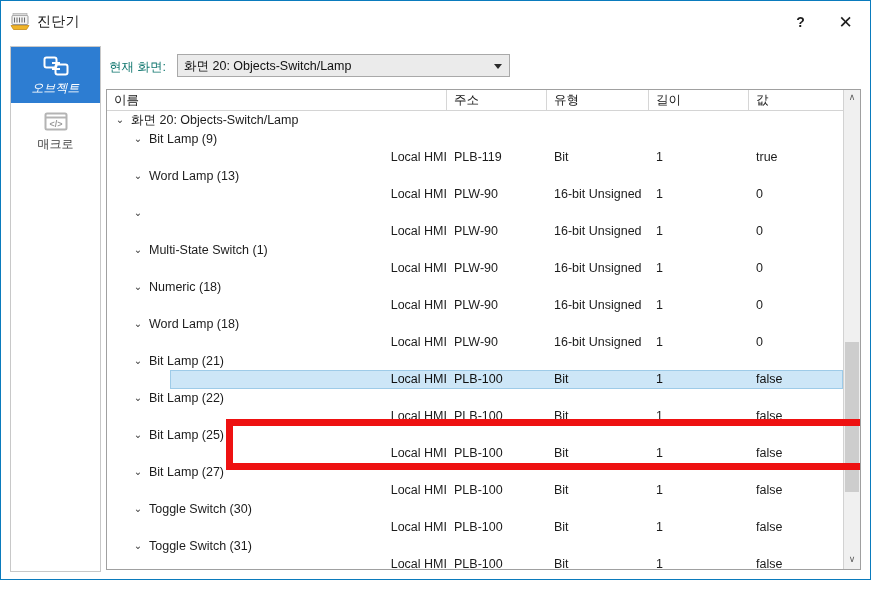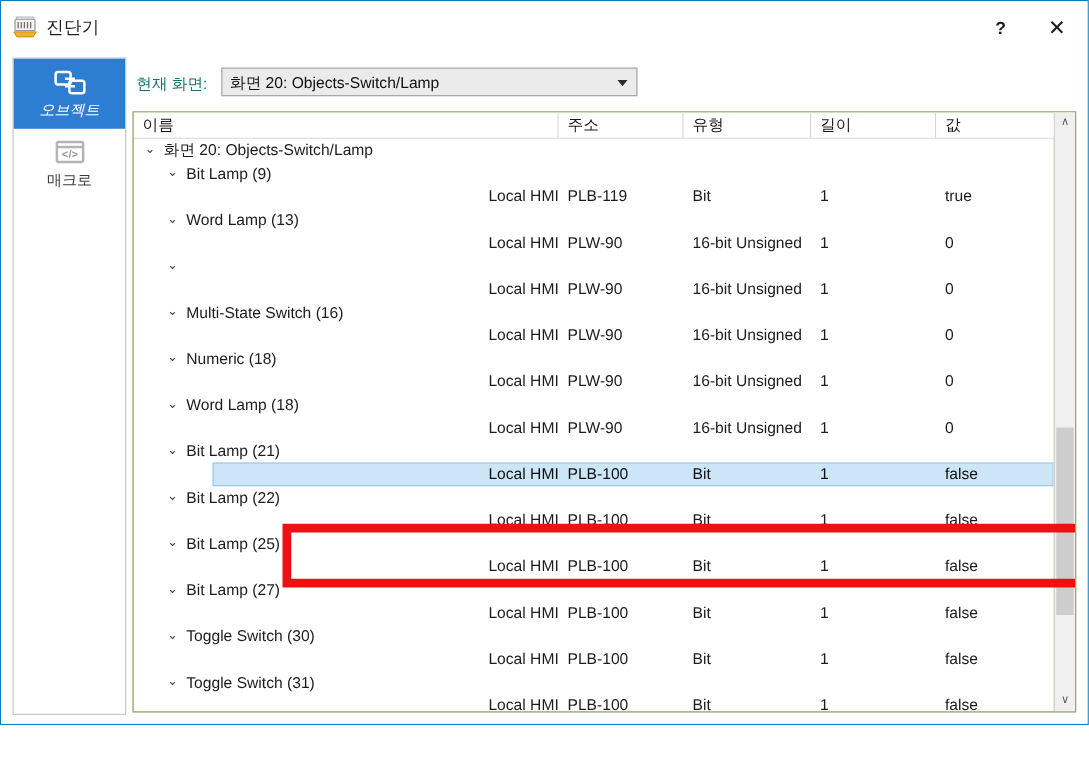--- a/index.html
+++ b/index.html
@@ -155,21 +155,21 @@
     border-top: 5px solid #2b2b2b;
   }
 
   
   #tree-panel {
     position: absolute;
     left: 105px; top: 45px;
     width: 755px;
     height: 481px;
     border: 1px solid #a0a0a0;
-    background: #bef264;
+    background: #0f766e;
     box-sizing: border-box;
     overflow: hidden;
   }
   #tree-header {
     position: absolute;
     left: 0; top: 0;
     width: 753px;
     height: 21px;
     background: #ffffff;
     border-bottom: 1px solid #d4d4d4;
@@ -423,21 +423,21 @@
           </div>
           <div class="trow leaf">
             <span class="cell c-name">Local HMI</span>
             <span class="cell c-addr">PLW-90</span>
             <span class="cell c-type">16-bit Unsigned</span>
             <span class="cell c-len">1</span>
             <span class="cell c-val">0</span>
           </div>
           <div class="trow lvl1">
             <span class="chev">⌄</span>
-            <span class="g-label">Multi-State Switch (16)</span>
+            <span class="g-label">Multi-State Switch (1)</span>
           </div>
           <div class="trow leaf">
             <span class="cell c-name">Local HMI</span>
             <span class="cell c-addr">PLW-90</span>
             <span class="cell c-type">16-bit Unsigned</span>
             <span class="cell c-len">1</span>
             <span class="cell c-val">0</span>
           </div>
           <div class="trow lvl1">
             <span class="chev">⌄</span>

